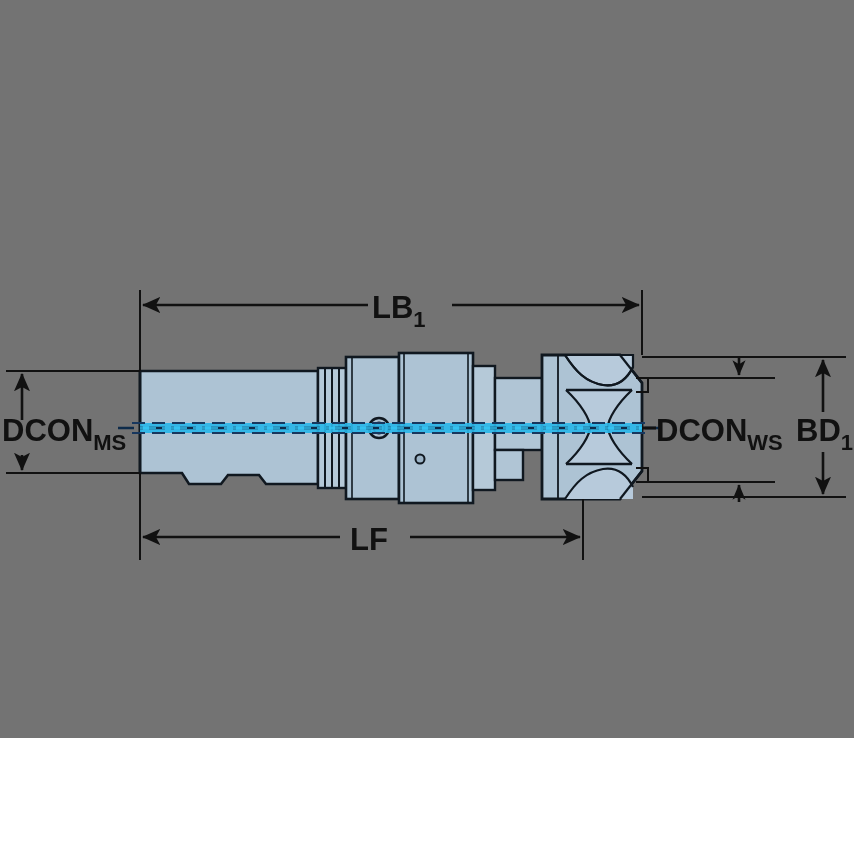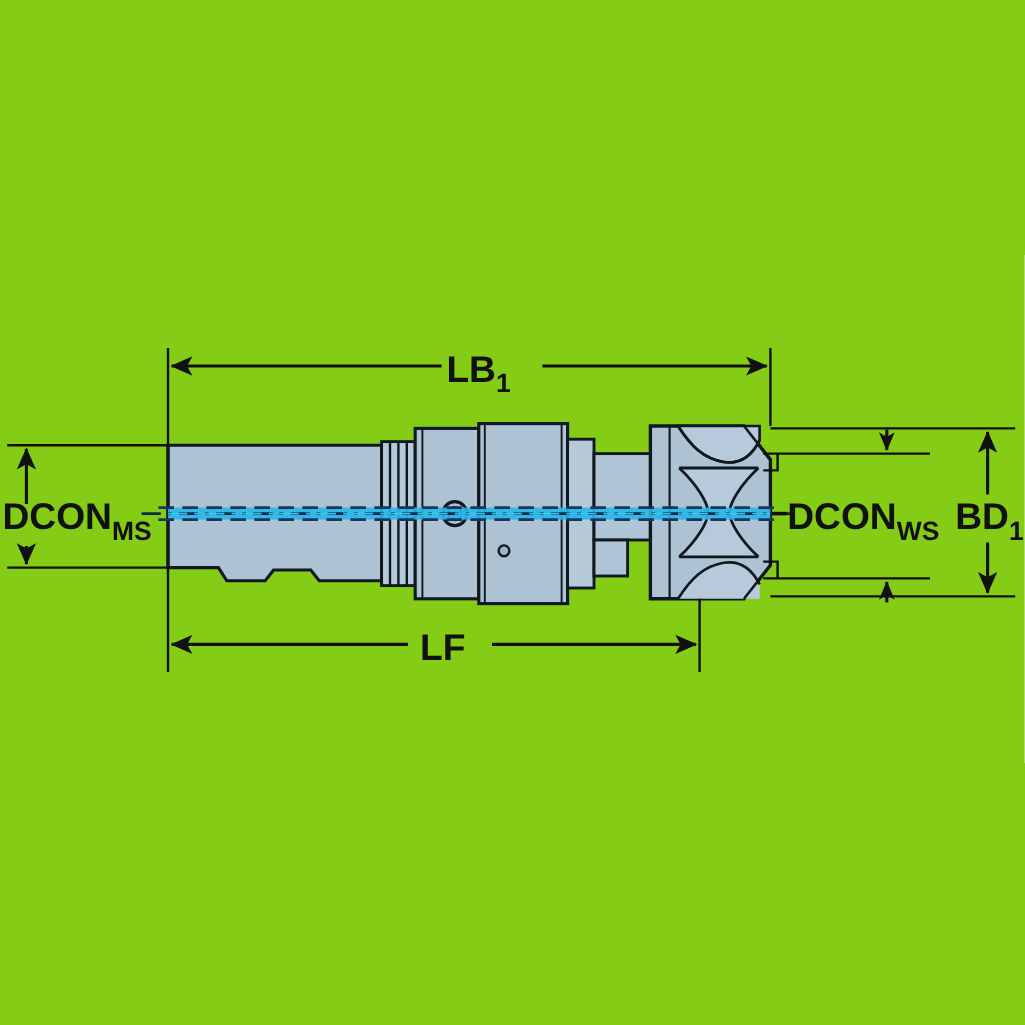--- a/index.html
+++ b/index.html
@@ -9,22 +9,22 @@
   }
   body {
     width: 854px;
     height: 854px;
     font-family: "Liberation Sans", sans-serif;
     overflow: hidden;
   }
   #drawing-root {
     position: relative;
     width: 854px;
-    height: 854px;
-    background: #84cc16;
+    height: 738px;
+    background: #737373;
   }
   svg#tool-drawing {
     display: block;
     width: 854px;
     height: 854px;
   }
   .dim-text {
     font-family: "Liberation Sans", sans-serif;
     font-weight: 700;
     fill: #111111;

